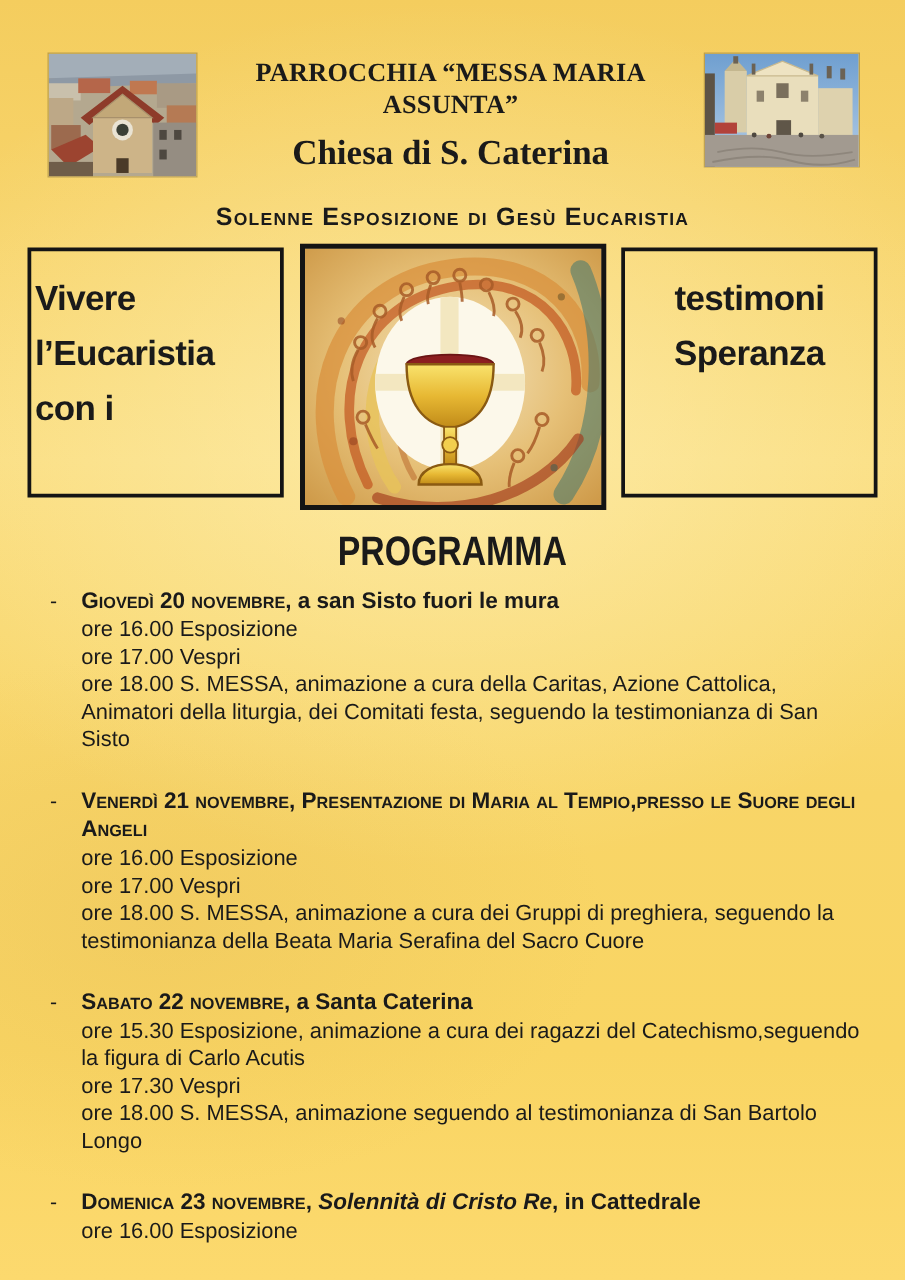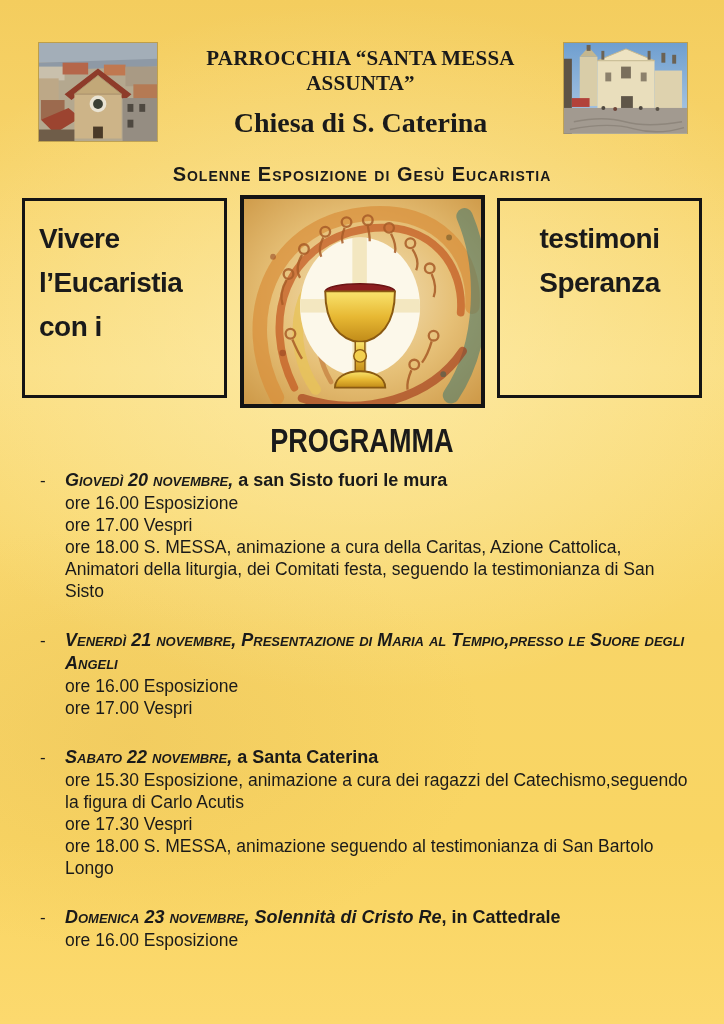--- a/index.html
+++ b/index.html
@@ -20,37 +20,37 @@
   .header-line2 { font-size:28px; margin-top:11px; }
   .header-line3 { font-size:17px; margin-top:12px; letter-spacing:.5px; }
   
   .banner-title {
     margin-top:21px; text-align:center; font-weight:bold; font-size:20px;
     font-variant:small-caps; letter-spacing:1px;
   }
   
   .boxes-row { margin-top:9px; padding:0 22px; display:flex; justify-content:space-between; align-items:flex-start; }
   .quote-box {
-    width:205px; height:200px; border:3px solid #141414; padding:16px 14px; margin-top:3px;
+    width:205px; height:200px; border:3px solid #141414; padding:16px 3px; margin-top:3px;
     font-weight:bold; font-size:28px; line-height:1.58; letter-spacing:-.5px;
   }
   .quote-box.right { text-align:center; }
   .quote-line { display:block; }
   .center-art { width:245px; height:213px; border:4px solid #141414; background:#e2b870; }
   .center-art svg { display:block; width:100%; height:100%; }
   
   .programma-title { margin-top:14px; text-align:center; font-weight:bold; font-size:33px; letter-spacing:0; }
   .programma-title span { display:inline-block; transform:scaleX(.82); }
   
   .events { margin-top:9px; padding:0 32px 0 40px; }
   .event { display:flex; margin-bottom:27px; }
   .event-dash { width:25px; flex:0 0 25px; font-size:17px; line-height:23px; }
   .event-body { flex:1; }
   .event-title { font-weight:bold; font-size:18px; line-height:23px; }
-  .event-title .sc { font-variant:small-caps;font-style:italic; }
+  .event-title .sc { font-variant:small-caps; }
   .event-title .it { font-style:italic; }
   .event-line { font-size:17.5px; line-height:22px; }
 </style>
 </head>
 <body>
 
 <div class="page">
 
   <div class="header">
     <span class="photo" style="width:120px;height:100px;">
@@ -74,21 +74,21 @@
         <rect x="55" y="85" width="10" height="12" fill="#4a3a28"></rect>
         <rect x="85" y="56" width="35" height="44" fill="#958d82"></rect>
         <rect x="90" y="62" width="6" height="8" fill="#4e4840"></rect>
         <rect x="102" y="62" width="6" height="8" fill="#4e4840"></rect>
         <rect x="90" y="78" width="6" height="8" fill="#4e4840"></rect>
         <rect x="0" y="88" width="36" height="12" fill="#6f5d49"></rect>
       </svg>
     </span>
 
     <div class="header-text">
-      <div class="header-line1">PARROCCHIA “SANTA MESSA ASSUNTA”</div>
+      <div class="header-line1">PARROCCHIA “MESSA MARIA ASSUNTA”</div>
       <div class="header-line2">Chiesa di S. Caterina</div>
     </div>
 
     <span class="photo" style="width:125px;height:92px;">
       <svg viewBox="0 0 125 92" preserveAspectRatio="none">
         <defs>
           <linearGradient id="sky2" x1="0" y1="0" x2="0" y2="1">
             <stop offset="0" stop-color="#6f9fd0"></stop>
               <stop offset="1" stop-color="#b4cde6"></stop>
           </linearGradient>
@@ -216,20 +216,21 @@
         <div class="event-line">ore 18.00 S. MESSA, animazione a cura della Caritas, Azione Cattolica, Animatori della liturgia, dei Comitati festa, seguendo la testimonianza di San Sisto</div>
       </div>
     </div>
 
     <div class="event">
       <div class="event-dash">-</div>
       <div class="event-body">
         <div class="event-title"><span class="sc">Venerdì 21 novembre, Presentazione di Maria al Tempio,presso le Suore degli Angeli</span><span class="it"></span><span></span></div>
         <div class="event-line">ore 16.00 Esposizione</div>
         <div class="event-line">ore 17.00 Vespri</div>
+        <div class="event-line">ore 18.00 S. MESSA, animazione a cura dei Gruppi di preghiera, seguendo la testimonianza della Beata Maria Serafina del Sacro Cuore</div>
       </div>
     </div>
 
     <div class="event">
       <div class="event-dash">-</div>
       <div class="event-body">
         <div class="event-title"><span class="sc">Sabato 22 novembre,</span><span class="it"></span><span> a Santa Caterina</span></div>
         <div class="event-line">ore 15.30 Esposizione, animazione a cura dei ragazzi del Catechismo,seguendo la figura di Carlo Acutis</div>
         <div class="event-line">ore 17.30 Vespri</div>
         <div class="event-line">ore 18.00 S. MESSA, animazione seguendo al testimonianza di San Bartolo Longo</div>

